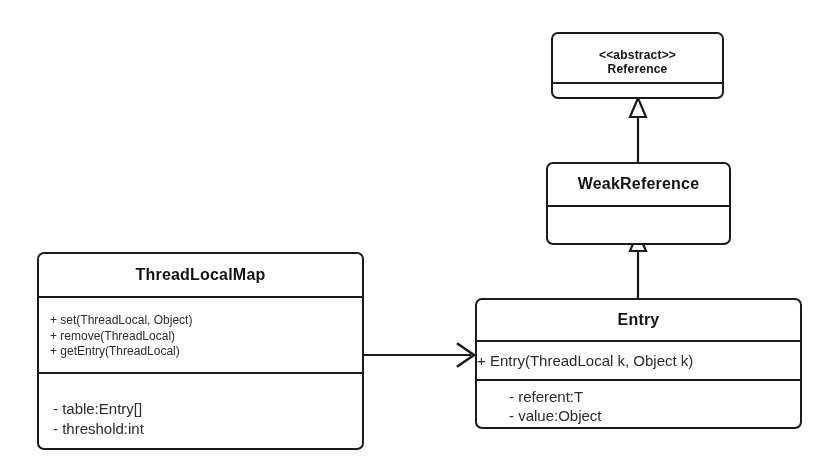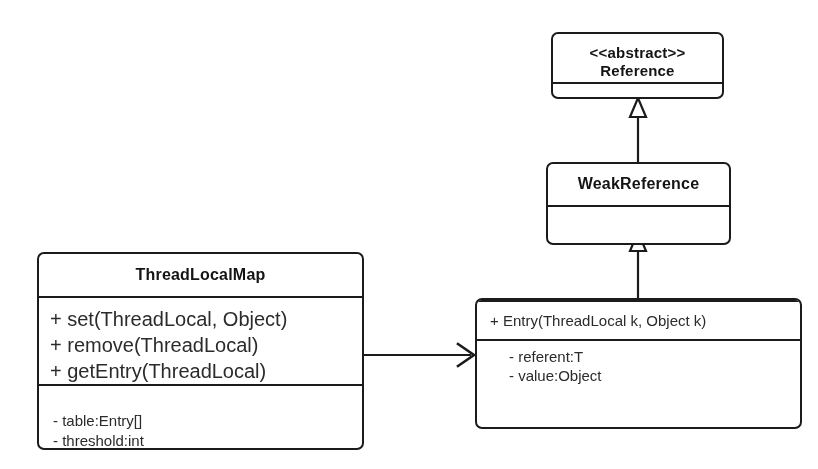--- a/index.html
+++ b/index.html
@@ -58,53 +58,53 @@
   .uml-member {
     white-space: nowrap;
     line-height: 1.30;
   }
 
   
   #box-reference {
     left: 551px;  top: 32px;  width: 173px;  height: 67px;
   }
   #box-reference .uml-title {
-    height: 48px;  font-size: 15px;  padding-top: 8px;
+    height: 48px;  font-size: 12px;  padding-top: 8px;
   }
   #box-reference .uml-compartment { height: 17px; }
 
   #box-weakreference {
     left: 546px;  top: 162px;  width: 185px;  height: 83px;
   }
   #box-weakreference .uml-title {
     height: 41px;  font-size: 16px;
   }
   #box-weakreference .uml-compartment { height: 28px; }
 
   #box-threadlocalmap {
     left: 37px;  top: 252px;  width: 327px;  height: 198px;
   }
   #box-threadlocalmap .uml-title {
     height: 42px;  font-size: 16px;
   }
   #box-threadlocalmap .comp-methods {
-    height: 88px;  padding: 3px 0 0 11px;  font-size: 20px; justify-content: flex-end;
+    height: 76px;  padding: 3px 0 0 11px;  font-size: 12px;
   }
   #box-threadlocalmap .comp-fields {
     height: 82px;  padding: 9px 0 0 14px;  font-size: 15px;
   }
 
   #box-entry {
     left: 475px;  top: 298px;  width: 327px;  height: 131px;
   }
   #box-entry .uml-title {
     height: 40px;  font-size: 16px;
   }
   #box-entry .comp-methods {
-    height: 39px;  padding-left: 13px;  font-size: 15px;
+    height: 39px;   font-size: 15px;
   }
   #box-entry .comp-fields {
     height: 50px;  padding: 2px 0 0 32px;  font-size: 15px;
   }
 
   
   .connector {
     position: absolute;
     left: 0; top: 0;
     width: 818px; height: 469px;
@@ -180,20 +180,23 @@
       <div class="uml-member">+ remove(ThreadLocal)</div>
       <div class="uml-member">+ getEntry(ThreadLocal)</div>
     </div>
     <div class="uml-compartment comp-fields">
       <div class="uml-member">- table:Entry[]</div>
       <div class="uml-member">- threshold:int</div>
     </div>
   </div>
 
   <div class="uml-class" id="box-entry">
+    <div class="uml-title">
+      <span class="stereo">Entry</span>
+    </div>
     <div class="uml-compartment comp-methods">
       <div class="uml-member">+ Entry(ThreadLocal k, Object k)</div>
     </div>
     <div class="uml-compartment comp-fields">
       <div class="uml-member">- referent:T</div>
       <div class="uml-member">- value:Object</div>
     </div>
   </div>
 
 </div>

